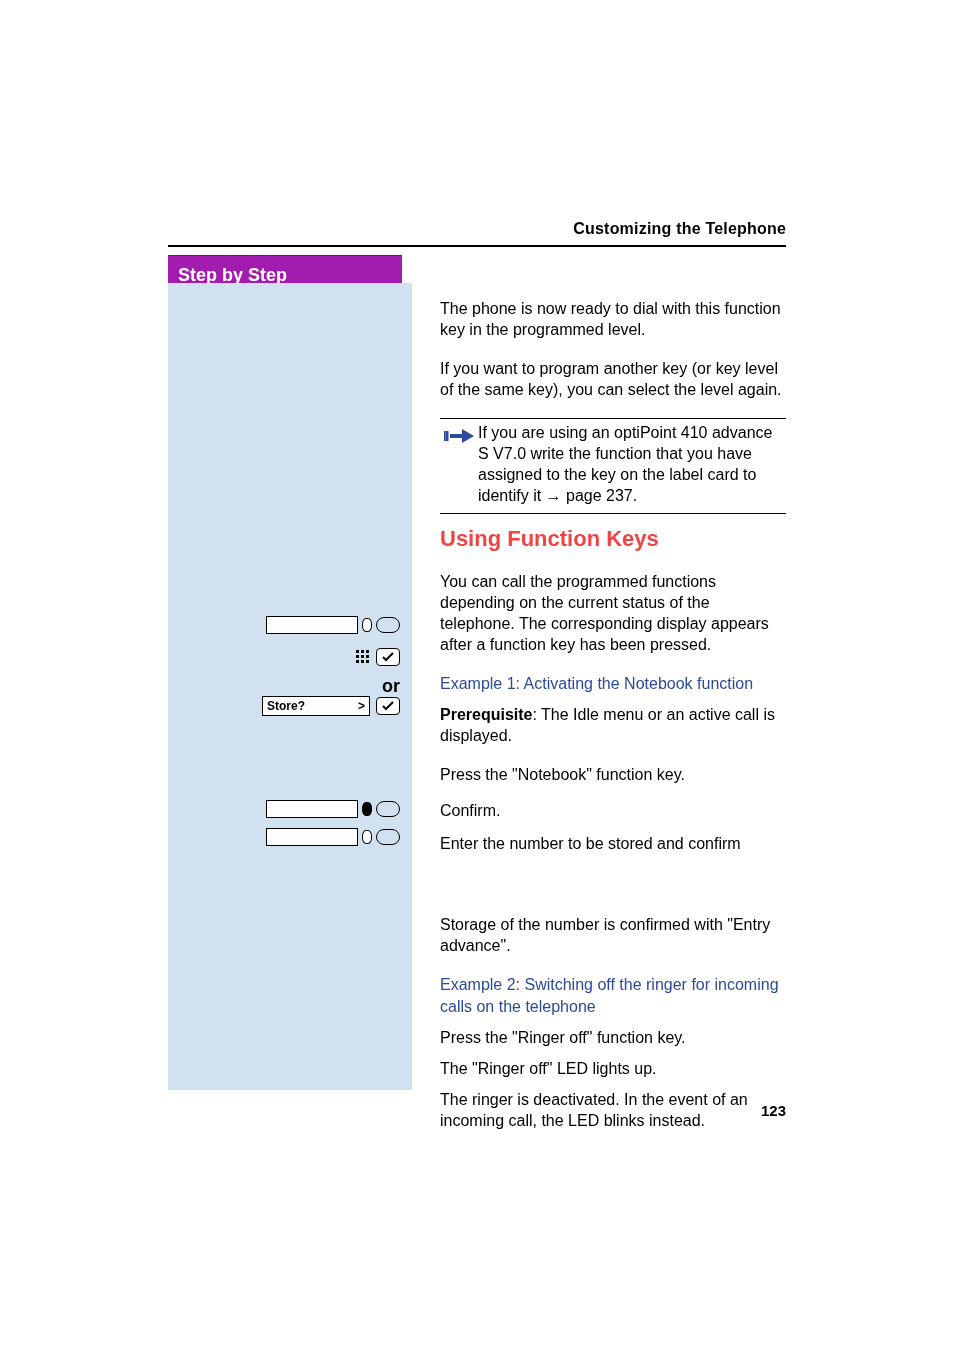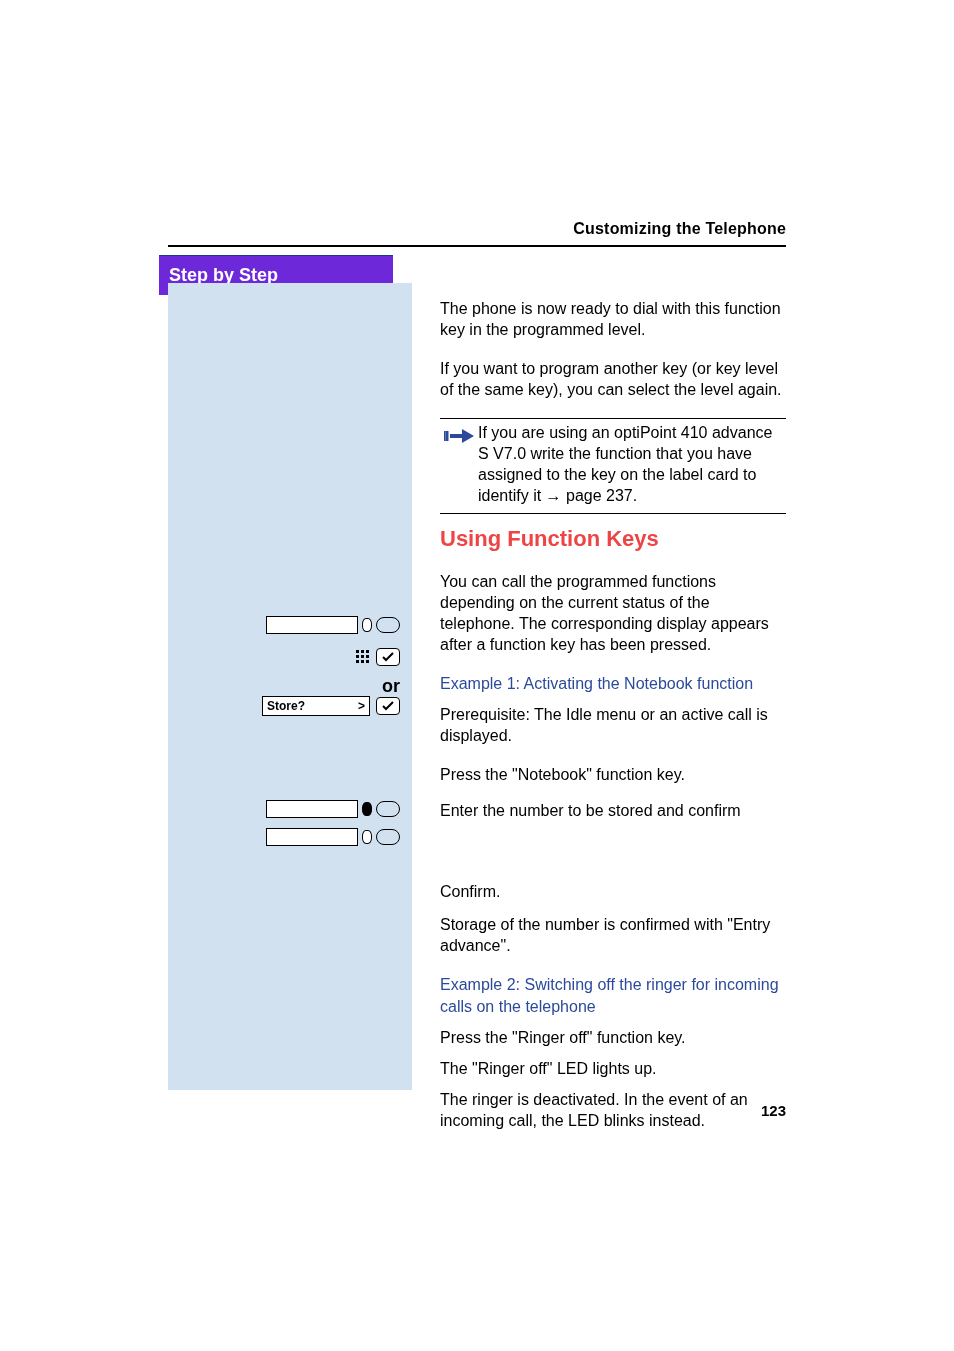--- a/index.html
+++ b/index.html
@@ -30,25 +30,25 @@
   }
   .head-rule {
     position: absolute;
     left: 168px;
     right: 168px;
     top: 245px;
     border-top: 2px solid #000;
   }
   .step-bar {
     position: absolute;
-    left: 159px;
+    left: 168px;
     top: 255px;
     width: 234px;
     height: 40px;
-    background: #6d28d9;
+    background: #a21caf;
     color: #fff;
     font-family: "Arial Narrow", Arial, Helvetica, sans-serif;
     font-weight: 700;
     font-size: 18px;
     display: flex;
     align-items: center;
     padding-left: 10px;
     box-sizing: border-box;
     border-top: 1px solid #1e3a86;
   }
@@ -101,21 +101,21 @@
     font-size: 22px;
     margin: 10px 0 18px 0;
   }
   h3.example {
     color: #2b4a9b;
     font-family: Arial, Helvetica, sans-serif;
     font-weight: 400;
     font-size: 16px;
     margin: 4px 0 10px 0;
   }
-  .bold { font-weight: 400; text-align: center; }
+  .bold { font-weight: 700; text-align: center; }
 
   
   .step-item {
     position: absolute;
     left: 168px;
     width: 244px;
     display: flex;
     align-items: center;
     justify-content: flex-end;
     padding-right: 12px;
@@ -255,22 +255,22 @@
 
     <p>You can call the programmed functions depending on the current status of the telephone. The corresponding display appears after a function key has been pressed.</p>
 
     <h3 class="example">Example 1: Activating the Notebook function</h3>
 
     <p>
       <span class="bold">Prerequisite</span><span>: The Idle menu or an active call is displayed.</span>
     </p>
 
     <p style="margin-bottom:14px">Press the "Notebook" function key.</p>
+    <p style="margin-bottom:12px">Confirm.</p>
     <p style="margin-bottom:60px">Enter the number to be stored and confirm</p>
-    <p style="margin-bottom:12px">Confirm.</p>
     <p>Storage of the number is confirmed with "Entry advance".</p>
 
     <h3 class="example" style="margin-top:8px; line-height:1.35">Example 2: Switching off the ringer for incoming calls on the telephone</h3>
 
     <p style="margin-bottom:10px">Press the "Ringer off" function key.</p>
     <p style="margin-bottom:10px">The "Ringer off" LED lights up.</p>
     <p>The ringer is deactivated. In the event of an incoming call, the LED blinks instead.</p>
   </div>
 
   <div class="step-item" style="top:616px">

